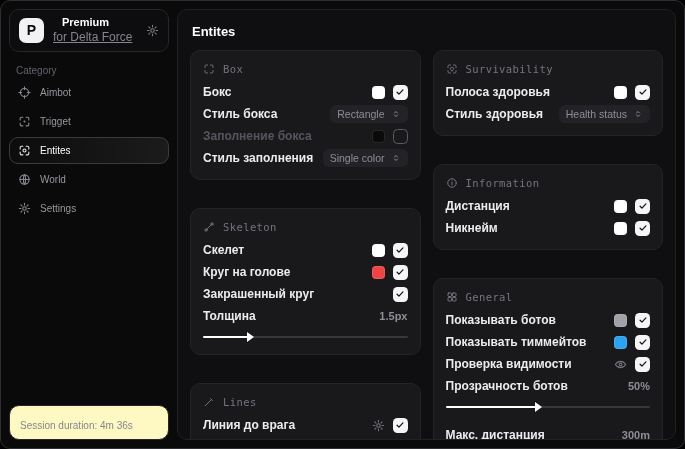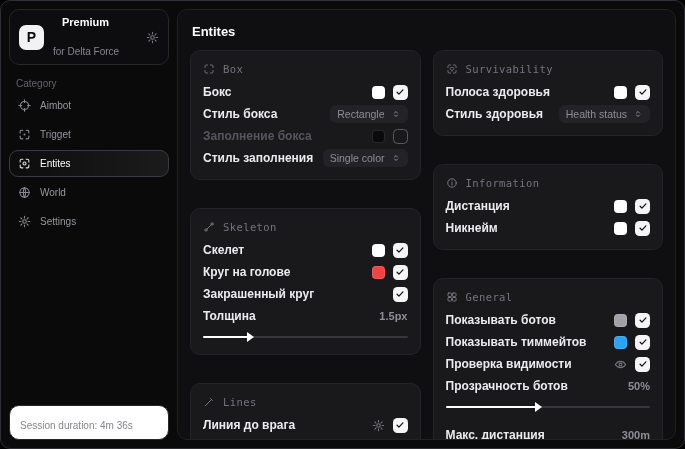--- a/index.html
+++ b/index.html
@@ -22,39 +22,39 @@
   .logo-card {
     border: 1px solid #26262b; background: #0d0d0f; border-radius: 10px;
     padding: 6px 9px; display: flex; align-items: center; gap: 9px; min-height: 36px;
   }
   .logo-badge {
     width: 25px; height: 25px; border-radius: 7px; background: #f2f2f4; color: #0a0a0b;
     font-weight: bold; font-size: 14px; display: flex; align-items: center; justify-content: center;
     flex: 0 0 25px;
   }
   .logo-title { font-size: 11px; font-weight: bold; color: #ffffff; line-height: 1.2; padding-left: 9px; }
-  .logo-subtitle { font-size: 10px; color: #85858e; line-height: 1.2; margin-top: 17px; }
+  .logo-subtitle { font-size: 12px; color: #85858e; line-height: 1.2; margin-top: 1px; text-decoration: underline; }
   .logo-action { margin-left: auto; color: #7a7a84; display: flex; cursor: pointer; }
   .logo-action svg { width: 13px; height: 13px; }
   .category-label { font-size: 10px; color: #63636c; margin: 13px 0 3px 7px; }
   .nav { display: flex; flex-direction: column; gap: 2px; }
   .nav-item {
     display: flex; align-items: center; gap: 9px; height: 27px; padding: 0 8px;
     border-radius: 9px; border: 1px solid transparent; color: #96969e; font-size: 10px; cursor: pointer;
   }
   .nav-item.active {
     border-color: #3a3a42; color: #fff;
     background: linear-gradient(90deg, rgba(255,255,255,0.01), rgba(255,255,255,0.07));
   }
   .nav-icon { display: flex; color: #8a8a92; }
   .nav-item.active .nav-icon { color: #e5e5ea; }
   .nav-icon svg { width: 13px; height: 13px; }
   .spacer { flex: 1; }
   .session-card {
-    border: 1px solid #26262b; background: #ffffff; border-radius: 10px;
+    border: 1px solid #26262b; background: #fef9c3; border-radius: 10px;
     padding: 8px 10px; font-size: 10px; color: #85858e; min-height: 35px;
     display: flex; align-items: flex-end;
   }
   
   .main-panel {
     flex: 1; margin: 8px 8px 8px 0;
     background: #0f0f11; border: 1px solid #202026; border-radius: 10px;
     padding: 6px 12px 12px; overflow: hidden;
   }
   .page-title { font-size: 13px; font-weight: bold; color: #fff; margin: 8px 0 11px 2px; }

